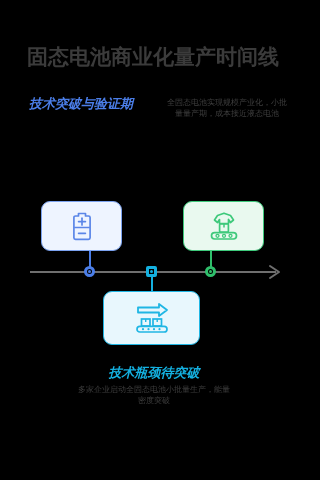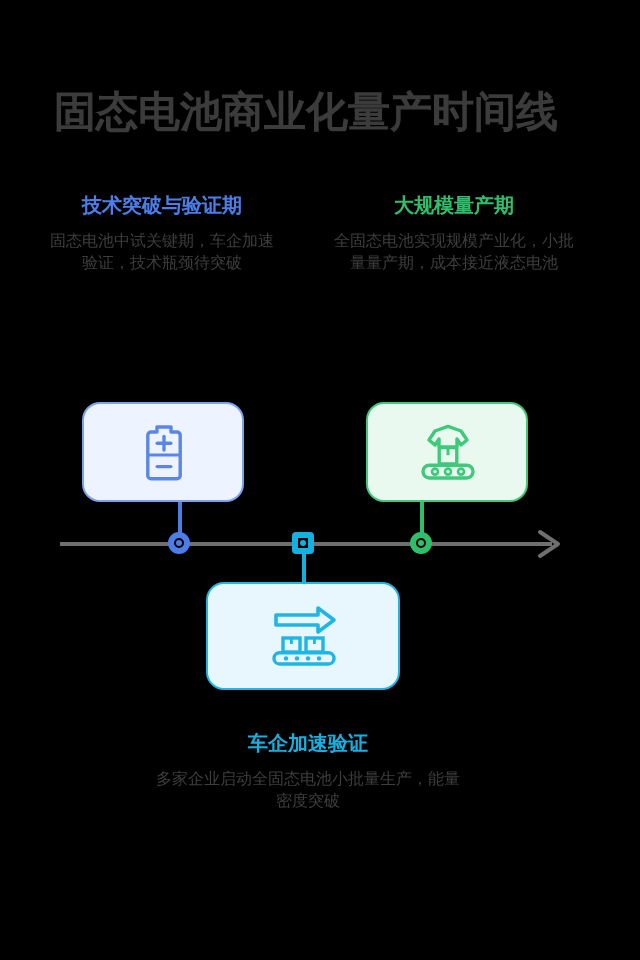--- a/index.html
+++ b/index.html
@@ -35,24 +35,25 @@
     line-height: 26px;
     white-space: nowrap;
   }
 
   
   .phase-text {
     position: absolute;
     text-align: center;
   }
   .phase-heading {
-    font-size: 10px;
+    font-size: 13px;
     font-weight: bold;
     line-height: 13px;
     margin: 0 0 5px 0;
+    font-style: italic;
   }
   .phase-body {
     font-size: 8px;
     line-height: 11px;
     color: #3e3e3e;
     margin: 0;
   }
 
   #text-tech {
     left: 22px;
@@ -177,30 +178,28 @@
 </style>
 </head>
 <body>
 
 <div id="stage">
 
   <div id="page-title">固态电池商业化量产时间线</div>
 
   <div class="phase-text" id="text-tech">
     <div class="phase-heading">技术突破与验证期</div>
-    <div class="phase-body">固态电池中试关键期，车企加速验证，技术瓶颈待突破</div>
   </div>
 
   <div class="phase-text" id="text-mass">
-    <div class="phase-heading">大规模量产期</div>
     <div class="phase-body">全固态电池实现规模产业化，小批量量产期，成本接近液态电池</div>
   </div>
 
   <div class="phase-text" id="text-small">
-    <div class="phase-heading">车企加速验证</div>
+    <div class="phase-heading">技术瓶颈待突破</div>
     <div class="phase-body">多家企业启动全固态电池小批量生产，能量密度突破</div>
   </div>
 
   <div id="timeline-axis"></div>
   <div id="timeline-arrow">
     <svg width="14" height="16" viewBox="0 0 14 16">
       <path d="M2 2 L11 8 L2 14" fill="none" stroke="#6f6f6f" stroke-width="2" stroke-linecap="round" stroke-linejoin="round"></path>
     </svg>
   </div>
 

